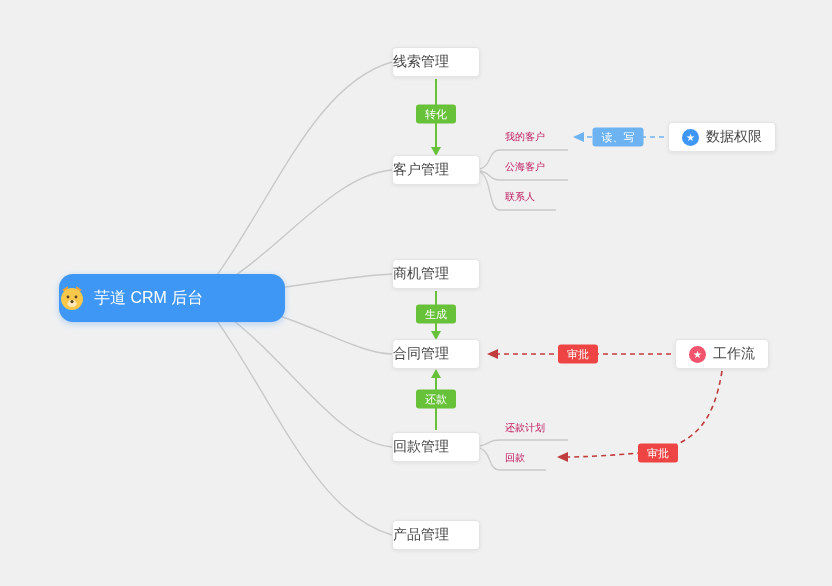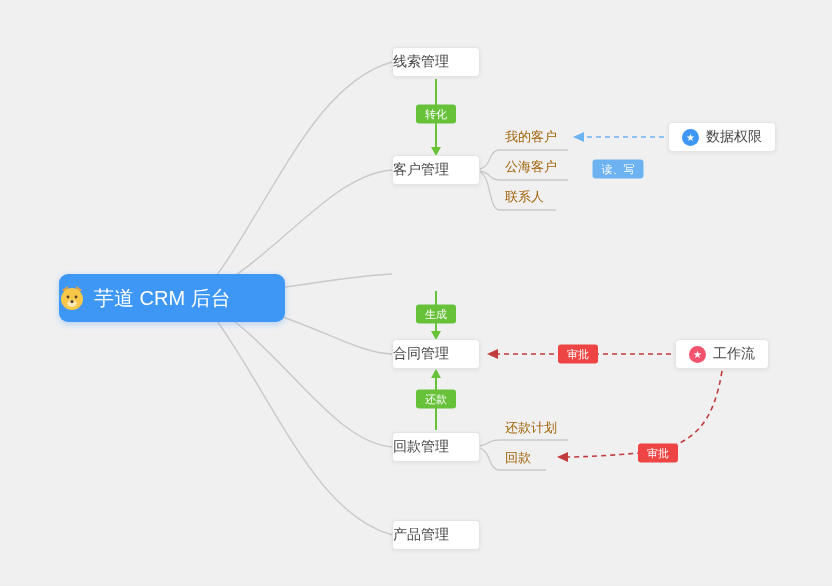--- a/index.html
+++ b/index.html
@@ -14,31 +14,31 @@
   .node{position:absolute;z-index:2;background:#fff;border:1px solid #e4e4e4;border-radius:4px;
         box-shadow:0 1px 4px rgba(0,0,0,.07);display:flex;align-items:center;justify-content:flex-start;
         font-size:14px;color:#464646;box-sizing:border-box;white-space:nowrap;}
   .branch{left:392px;width:88px;height:30px;}
   .branch-0{top:47px;}  .branch-1{top:155px;} .branch-2{top:259px;}
   .branch-3{top:339px;} .branch-4{top:432px;} .branch-5{top:520px;}
   .right-node{height:30px;padding:0 13px;gap:7px;}
   .right-node-0{left:668px;top:122px;}
   .right-node-1{left:675px;top:339px;}
   .root-node{left:59px;top:274px;width:226px;height:48px;z-index:3;background:#3e97f5;border:none;
-             border-radius:9px;color:#fff;font-size:20px;gap:9px;box-shadow:0 2px 6px rgba(62,151,245,.35);}
-  .sub-label{position:absolute;z-index:2;height:20px;line-height:20px;font-size:13px;color:#a16207;white-space:nowrap;}
+             border-radius:14px;color:#fff;font-size:16px;gap:9px;box-shadow:0 2px 6px rgba(62,151,245,.35);}
+  .sub-label{position:absolute;z-index:2;height:20px;line-height:20px;font-size:10px;color:#be185d;white-space:nowrap;}
   .sub-0{left:505px;top:127px;} .sub-1{left:505px;top:157px;} .sub-2{left:505px;top:187px;}
   .sub-3{left:505px;top:418px;} .sub-4{left:505px;top:448px;}
   .badge{position:absolute;z-index:4;transform:translate(-50%,-50%);color:#fff;font-size:11px;
          padding:4px 9px;border-radius:3px;white-space:nowrap;line-height:1;}
   .badge-green{background:#67c23a;}
   .badge-blue{background:#6db3f2;}
   .badge-red{background:#ef4444;}
   .b-convert{left:436px;top:114px;} .b-generate{left:436px;top:314px;} .b-repay{left:436px;top:399px;}
-  .b-readwrite{left:618px;top:137px;margin-top:32px;} .b-approve1{left:578px;top:354px;} .b-approve2{left:658px;top:453px;}
+  .b-readwrite{left:618px;top:137px;} .b-approve1{left:578px;top:354px;} .b-approve2{left:658px;top:453px;}
   .star{display:inline-block;width:17px;height:17px;border-radius:50%;color:#fff;font-size:10px;
         line-height:17px;text-align:center;flex:0 0 auto;}
   .star-blue{background:#3e97f5;} .star-red{background:#f2536d;}
   .dog{display:inline-flex;flex:0 0 auto;}
 </style>
 </head>
 <body>
 
 <div class="canvas">
 
@@ -89,20 +89,23 @@
     </span>
     <span>芋道 CRM 后台</span>
   </div>
 
   <div class="node branch branch-0">
     <span>线索管理</span>
   </div>
   <div class="node branch branch-1">
     <span>客户管理</span>
   </div>
+  <div class="node branch branch-2">
+    <span>商机管理</span>
+  </div>
   <div class="node branch branch-3">
     <span>合同管理</span>
   </div>
   <div class="node branch branch-4">
     <span>回款管理</span>
   </div>
   <div class="node branch branch-5">
     <span>产品管理</span>
   </div>
 

